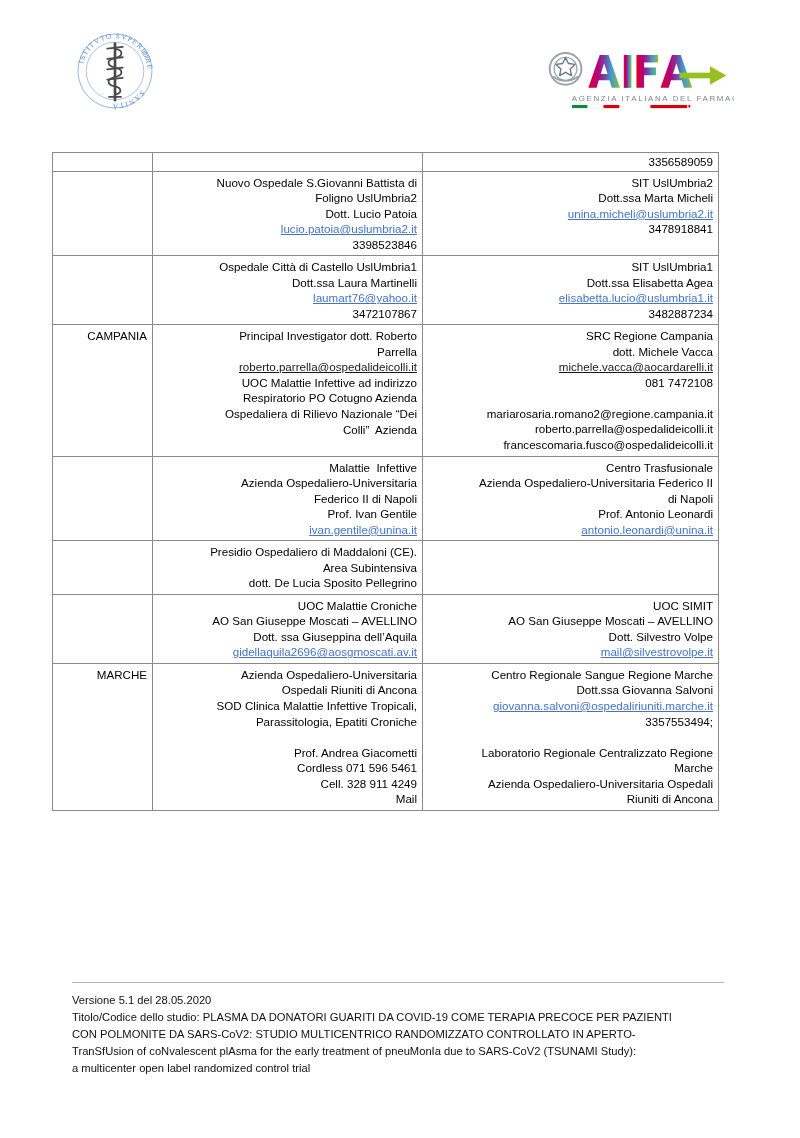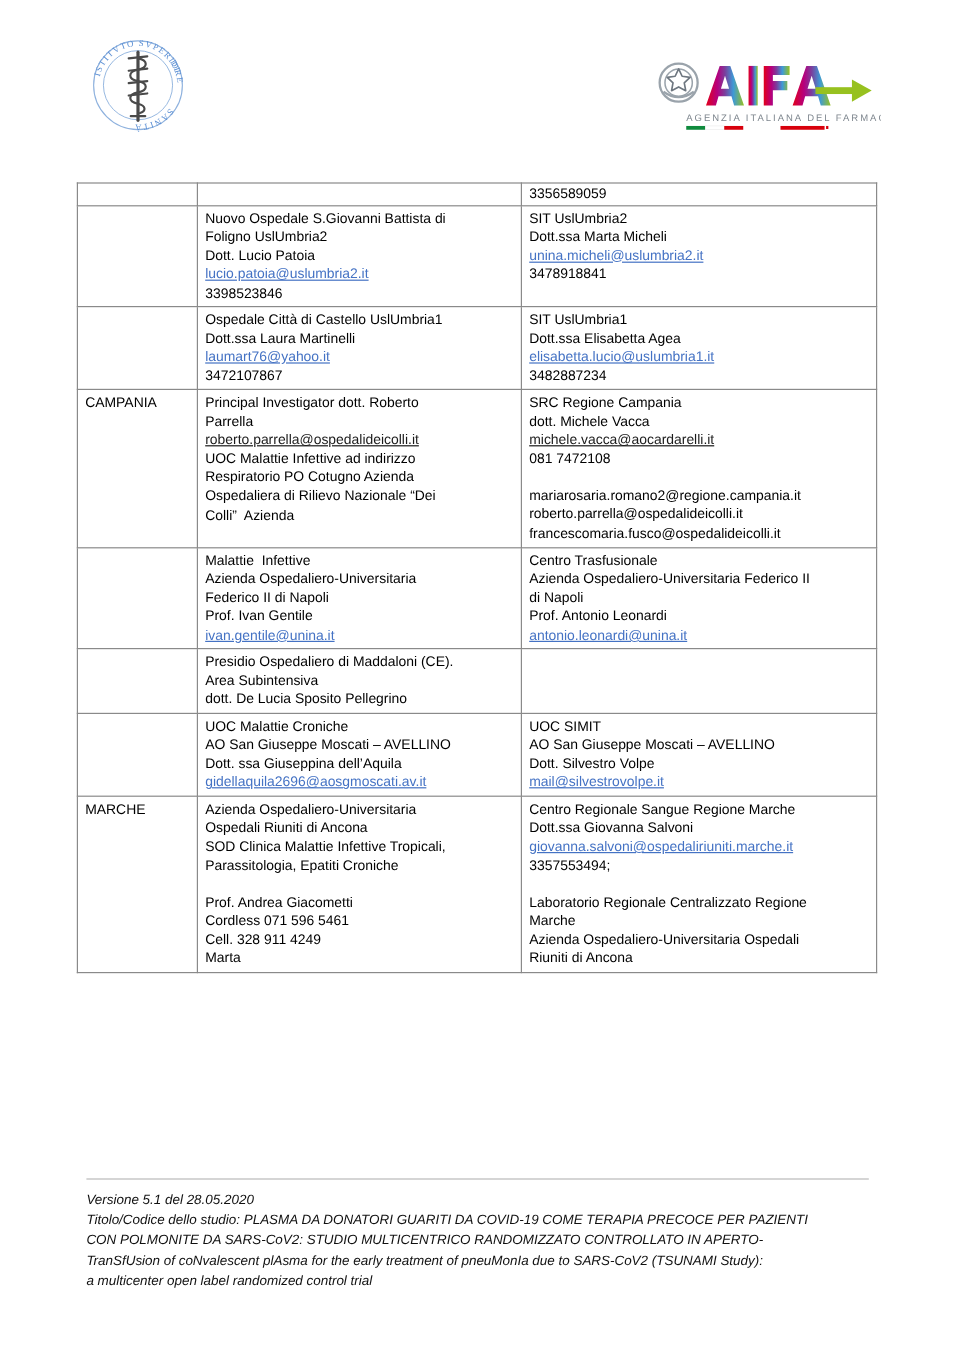--- a/index.html
+++ b/index.html
@@ -47,23 +47,24 @@
     position: absolute;
     left: 544px;
     top: 46px;
     width: 190px;
     height: 66px;
   }
 
   
   .tbl-wrap {
     position: absolute;
-    left: 64px;
+    left: 52px;
     top: 152px;
     width: 666px;
+    text-align: right;
   }
   table.centri {
     border-collapse: collapse;
     width: 666px;
     table-layout: fixed;
     font-size: 11.6px;
     line-height: 1.34;
   }
   table.centri col.c1 { width: 100px; }
   table.centri col.c2 { width: 270px; }
@@ -115,21 +116,20 @@
   .footer-rule {
     border: 0;
     border-top: 1px solid #b9b9b9;
     margin: 0 0 9px 0;
     width: 652px;
   }
   .footer-lines {
     font-size: 11.2px;
     line-height: 1.52;
     color: #111111;
-    font-style: italic;
   }
   .footer-lines .fl {
     display: block;
     white-space: pre-wrap;
   }
 </style>
 </head>
 <body>
 
 <div class="page">
@@ -323,21 +323,21 @@
             <td class="region-label">MARCHE</td>
             <td class="cell-lines">
               <span class="ln">Azienda Ospedaliero-Universitaria</span>
               <span class="ln">Ospedali Riuniti di Ancona</span>
               <span class="ln">SOD Clinica Malattie Infettive Tropicali,</span>
               <span class="ln">Parassitologia, Epatiti Croniche</span>
               <span class="ln blank">&nbsp;</span>
               <span class="ln">Prof. Andrea Giacometti</span>
               <span class="ln">Cordless 071 596 5461</span>
               <span class="ln">Cell. 328 911 4249</span>
-              <span class="ln">Marta</span>
+              <span class="ln">Mail</span>
             </td>
             <td class="cell-lines">
               <span class="ln">Centro Regionale Sangue Regione Marche</span>
               <span class="ln">Dott.ssa Giovanna Salvoni</span>
               <span class="ln"><span class="lnk">giovanna.salvoni@ospedaliriuniti.marche.it</span></span>
               <span class="ln">3357553494;</span>
               <span class="ln blank">&nbsp;</span>
               <span class="ln">Laboratorio Regionale Centralizzato Regione</span>
               <span class="ln">Marche</span>
               <span class="ln">Azienda Ospedaliero-Universitaria Ospedali</span>

